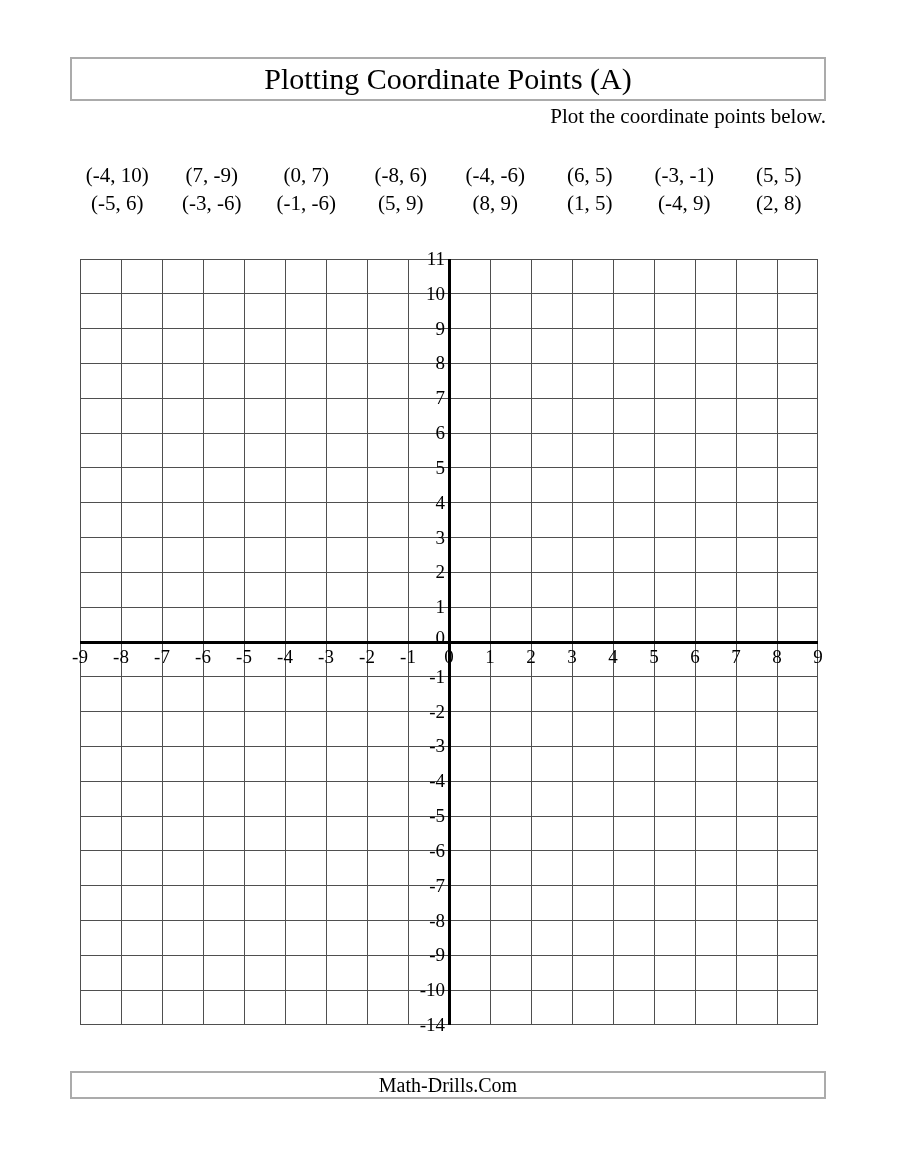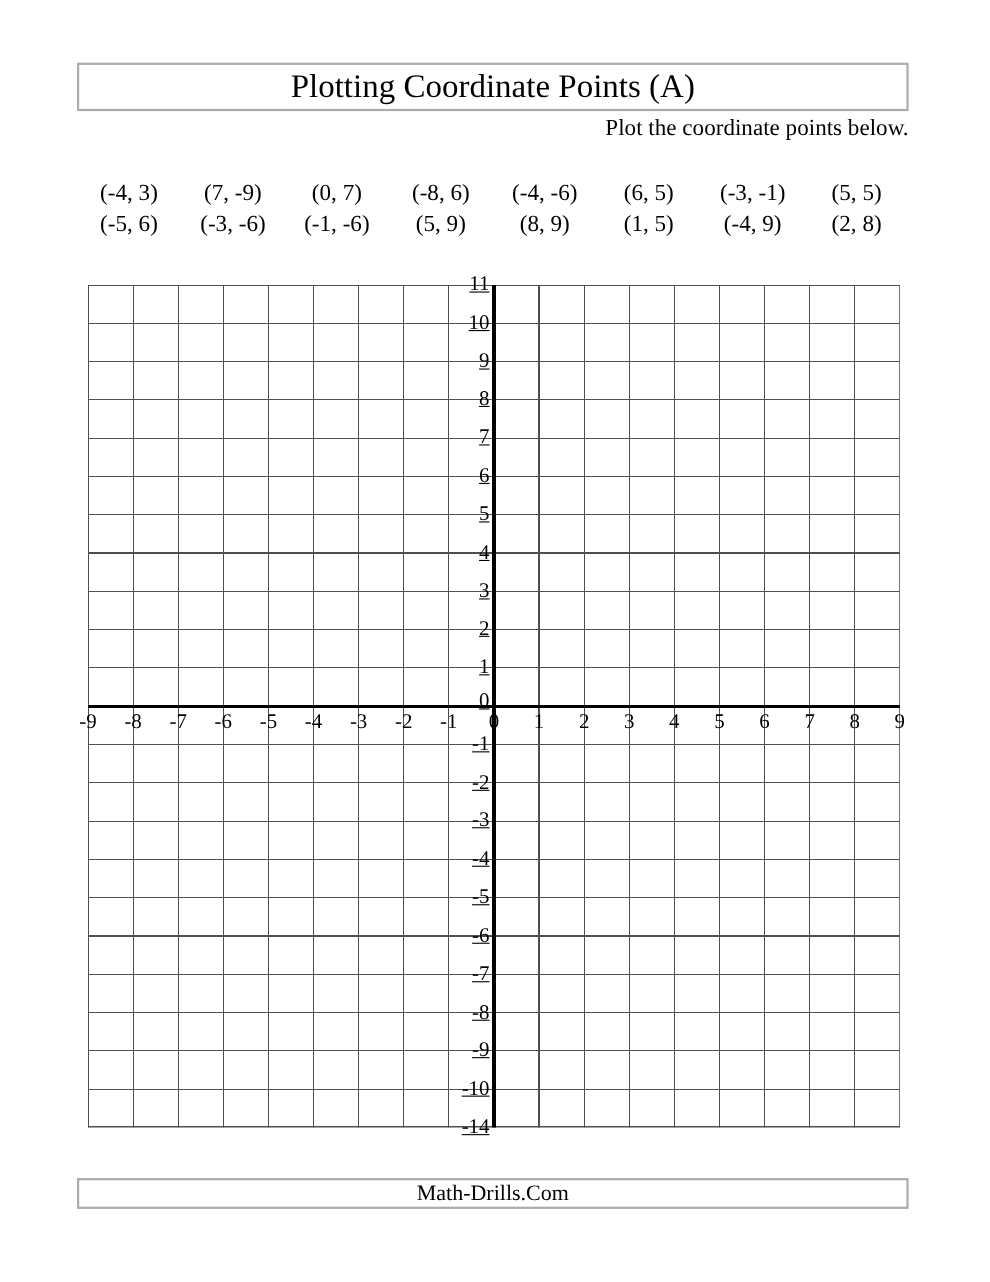--- a/index.html
+++ b/index.html
@@ -25,38 +25,38 @@
   }
   .point { text-align:center; line-height:28px; white-space:nowrap; }
   .grid-wrap { position:absolute; left:80px; top:259px; width:738px; height:766px; }
   .grid-wrap svg { position:absolute; left:0; top:0; }
   .xtick {
     position:absolute; transform:translateX(-50%);
     font-size:19px; line-height:22px; white-space:nowrap;
   }
   .ytick {
     position:absolute; width:48px; text-align:right;
-    font-size:19px; line-height:22px; white-space:nowrap;text-decoration:underline;
+    font-size:19px; line-height:22px; white-space:nowrap;
   }
   .footer-box { left:70px; top:1071px; width:756px; height:28px; }
   .footer-text { font-size:20px; line-height:24px; display:block; }
 </style>
 </head>
 <body>
 
 <div class="page">
 
   <div class="bordered-box title-box">
     <span class="title-text">Plotting Coordinate Points (A)</span>
   </div>
 
   <div class="subtitle">Plot the coordinate points below.</div>
 
   <div class="points" id="points">
-      <div class="point">(-4, 3)</div>
+      <div class="point">(-4, 10)</div>
       <div class="point">(7, -9)</div>
       <div class="point">(0, 7)</div>
       <div class="point">(-8, 6)</div>
       <div class="point">(-4, -6)</div>
       <div class="point">(6, 5)</div>
       <div class="point">(-3, -1)</div>
       <div class="point">(5, 5)</div>
       <div class="point">(-5, 6)</div>
       <div class="point">(-3, -6)</div>
       <div class="point">(-1, -6)</div>

